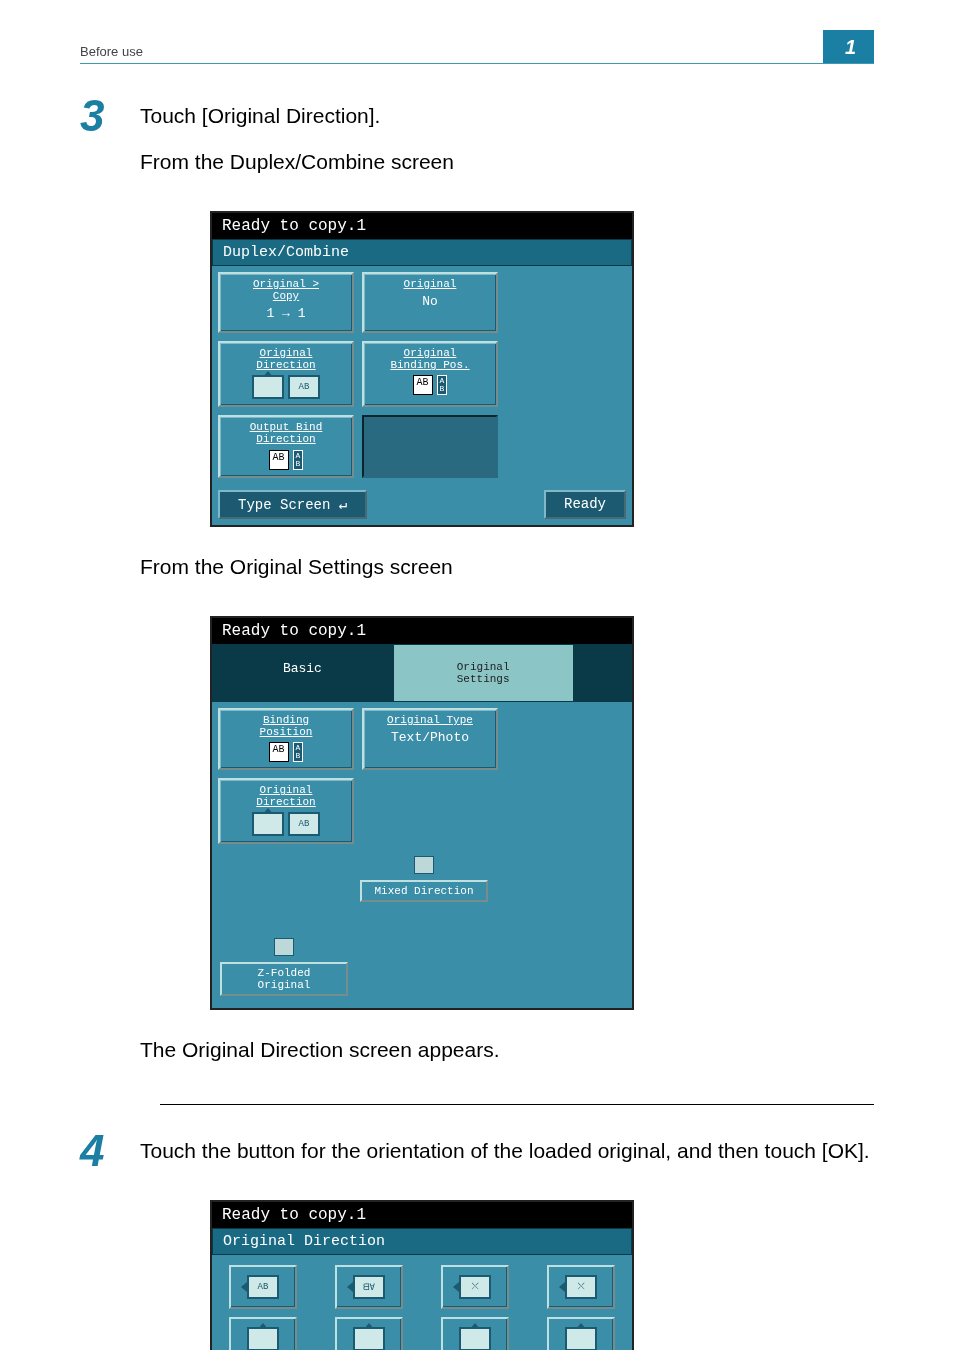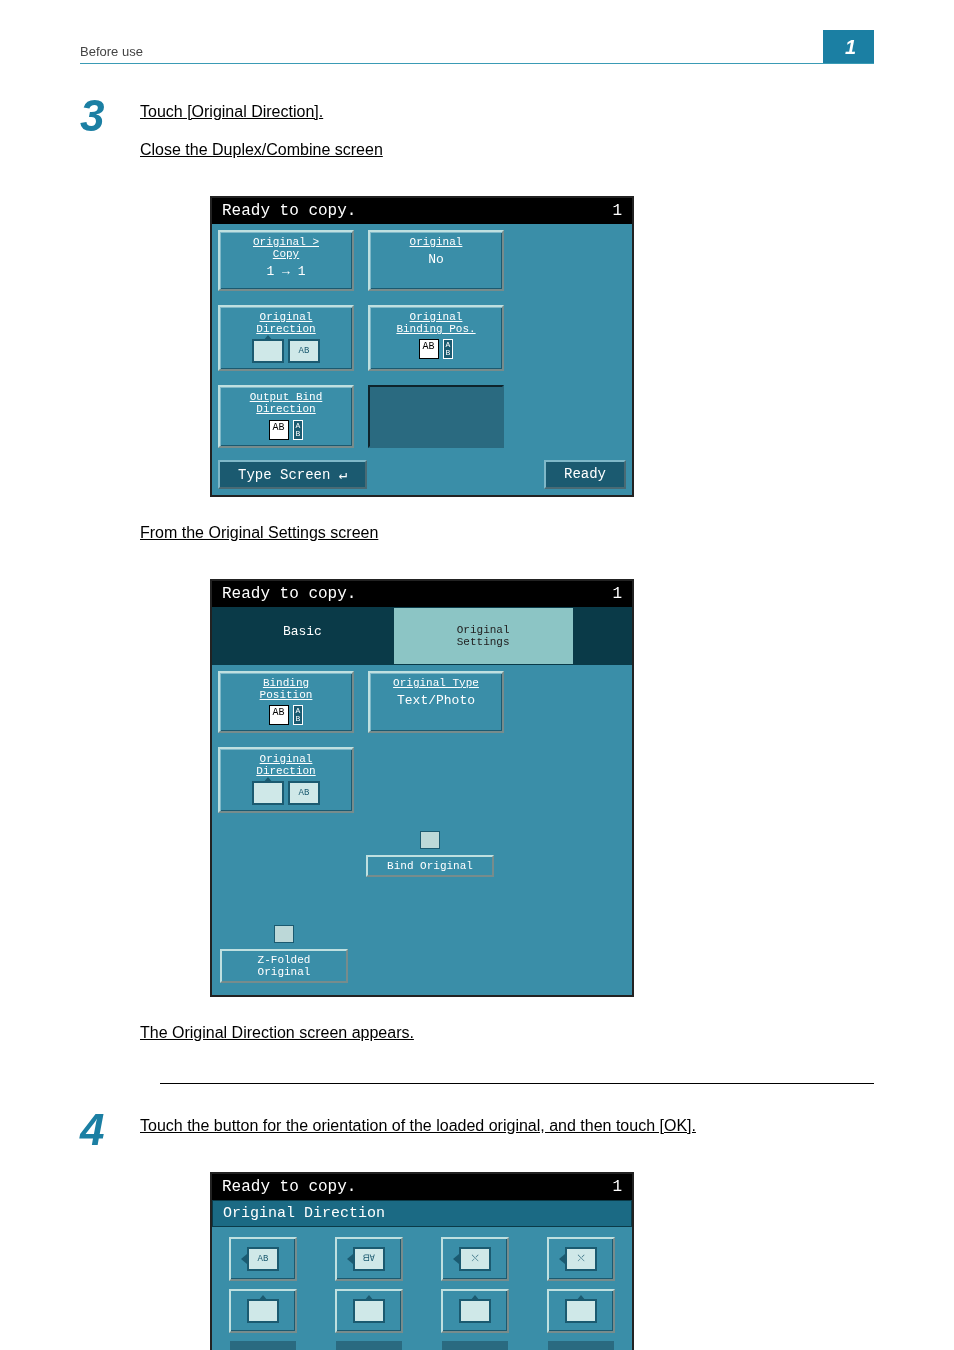--- a/index.html
+++ b/index.html
@@ -41,23 +41,22 @@
   .step-num {
     width: 60px;
     font-size: 44px;
     font-weight: bold;
     font-style: italic;
     color: #1b7fa3;
     line-height: 1;
   }
   .step-content {
     flex: 1;
-    font-size: 16px;
+    font-size: 21px;
     line-height: 1.5;
-    text-decoration: underline;
   }
   .step-content p { margin: 6px 0 14px 0; }
   .hr {
     border: none;
     border-top: 1.5px solid #000;
     margin: 24px 0 24px 80px;
   }
   .panel-wrap {
     margin-left: 130px;
     margin-bottom: 18px;
@@ -66,21 +65,20 @@
     width: 420px;
     border: 2px solid #222;
     background: #3a8ea8;
     font-family: "Courier New", monospace;
     color: #fff;
   }
   .panel .status {
     background: #000;
     color: #fff;
     display: flex;
-    justify-content: space-between;
     padding: 4px 10px;
     font-size: 16px;
   }
   .panel .titlebar {
     background: #1b6a84;
     border: 1px solid #0a3a48;
     padding: 4px 10px;
     font-size: 15px;
   }
   .tabs {
@@ -92,21 +90,21 @@
     font-size: 13px;
     padding: 16px 2px;
     border: 1px solid #0a3a48;
   }
   .tab.inactive { background: #0a3a48; color: #fff; }
   .tab.active { background: #8cc5c5; color: #222; }
   .grid {
     display: flex;
     flex-wrap: wrap;
     padding: 6px;
-    gap: 14px;
+    gap: 8px;
     background: #3a8ea8;
   }
   .cell {
     width: 128px;
     border: 2px outset #bfe0e0;
     background: #3a8ea8;
     text-align: center;
     padding: 4px 2px 6px 2px;
     font-size: 12px;
     box-shadow: inset 1px 1px 0 #7fb8c8, inset -1px -1px 0 #1b5a70;
@@ -241,30 +239,31 @@
 
   <div class="header-row">
     <div class="header-left">Before use</div>
     <div class="header-right-tab">1</div>
   </div>
 
   <div class="step-block">
     <div class="step-num">3</div>
     <div class="step-content">
       <p>Touch [Original Direction].</p>
-      <p>Close the Duplex/Combine screen</p>
+      <p>From the Duplex/Combine screen</p>
     </div>
   </div>
 
   <div class="panel-wrap">
     <div class="panel">
       <div class="status">
         <span>Ready to copy.</span>
         <span>1</span>
       </div>
+      <div class="titlebar">Duplex/Combine</div>
       <div class="grid">
         <div class="cell">
           <div class="clabel" style="white-space:pre-line">Original &gt;
 Copy</div>
           <div class="cval">1 → 1</div>
         </div>
         <div class="cell">
           <div class="clabel">Original</div>
           <div class="cval">No</div>
         </div>
@@ -349,21 +348,21 @@
 Direction</div>
           <div class="cicon">
             <span class="dir-icon top"></span>
             <span class="dir-icon">AB</span>
           </div>
         </div>
         <div class="cell-flat"></div>
         <div class="cell-flat"></div>
         <div class="cell-flat">
           <span class="mini-icon"></span>
-          <div class="btn-small">Bind Original</div>
+          <div class="btn-small">Mixed Direction</div>
         </div>
         <div class="cell-flat"></div>
         <div class="cell-flat"></div>
         <div class="cell-flat">
           <span class="mini-icon"></span>
           <div class="btn-small" style="white-space:pre-line">Z-Folded
 Original</div>
         </div>
       </div>
     </div>

